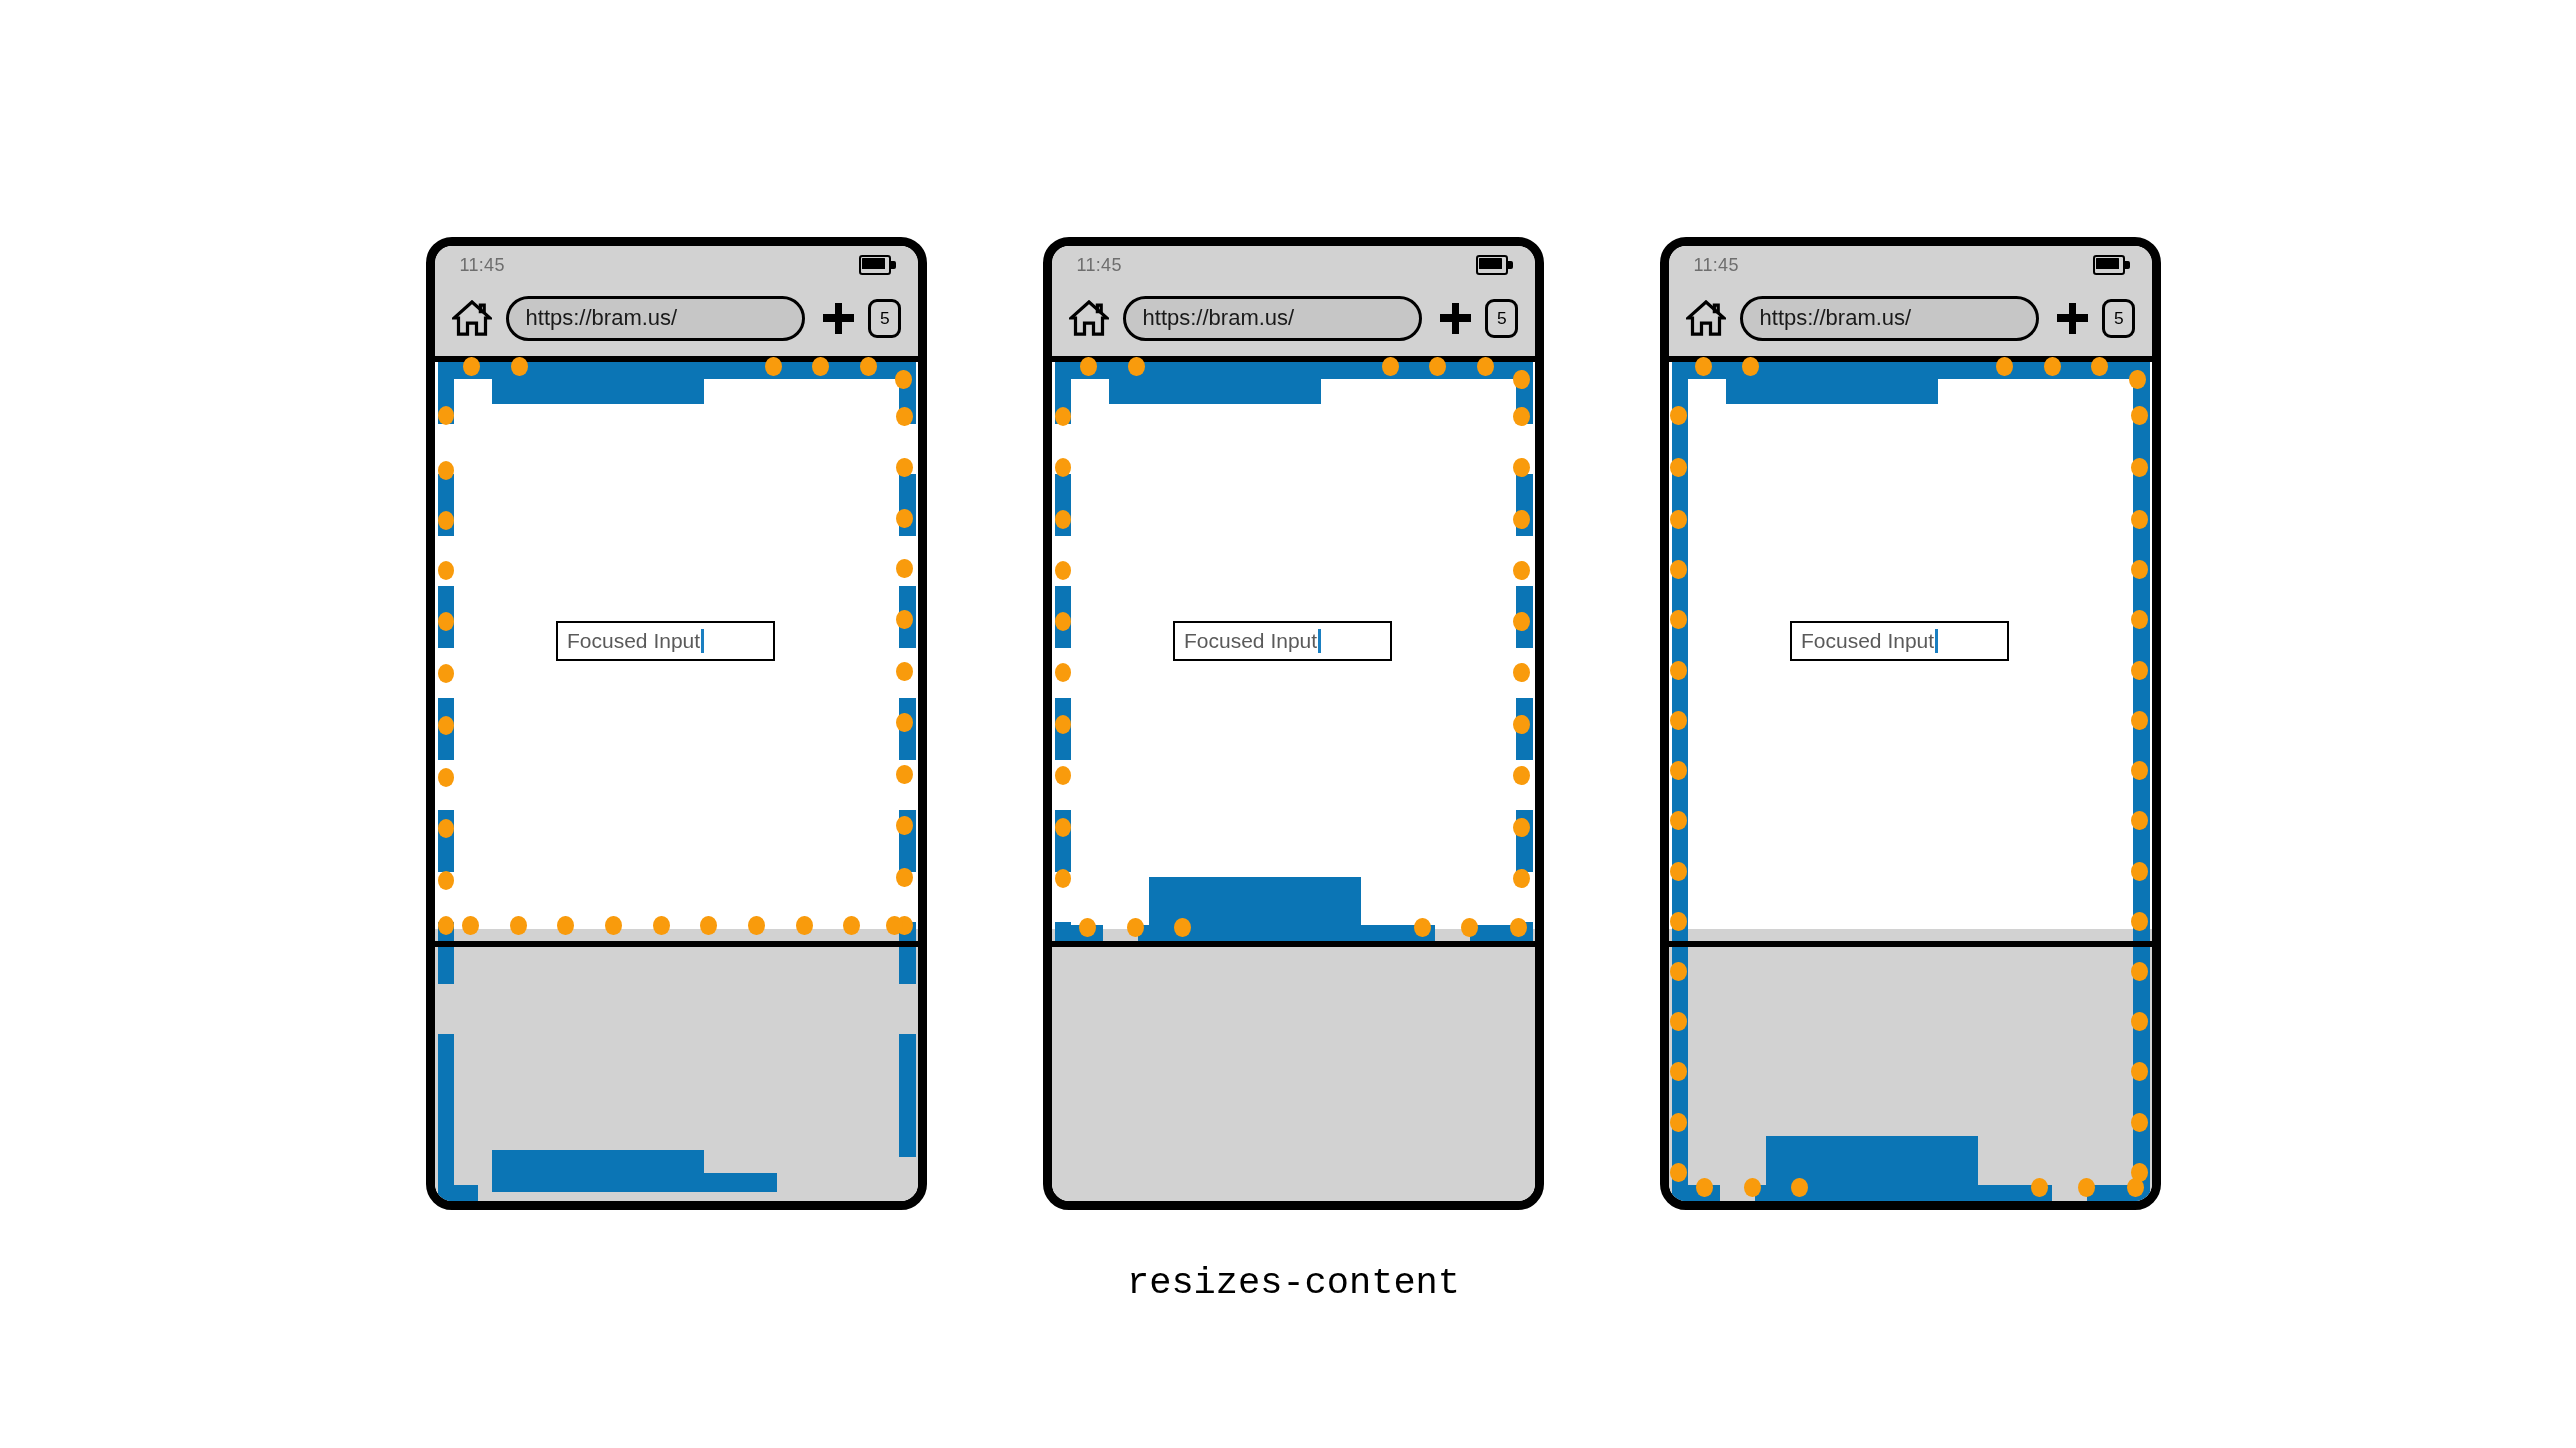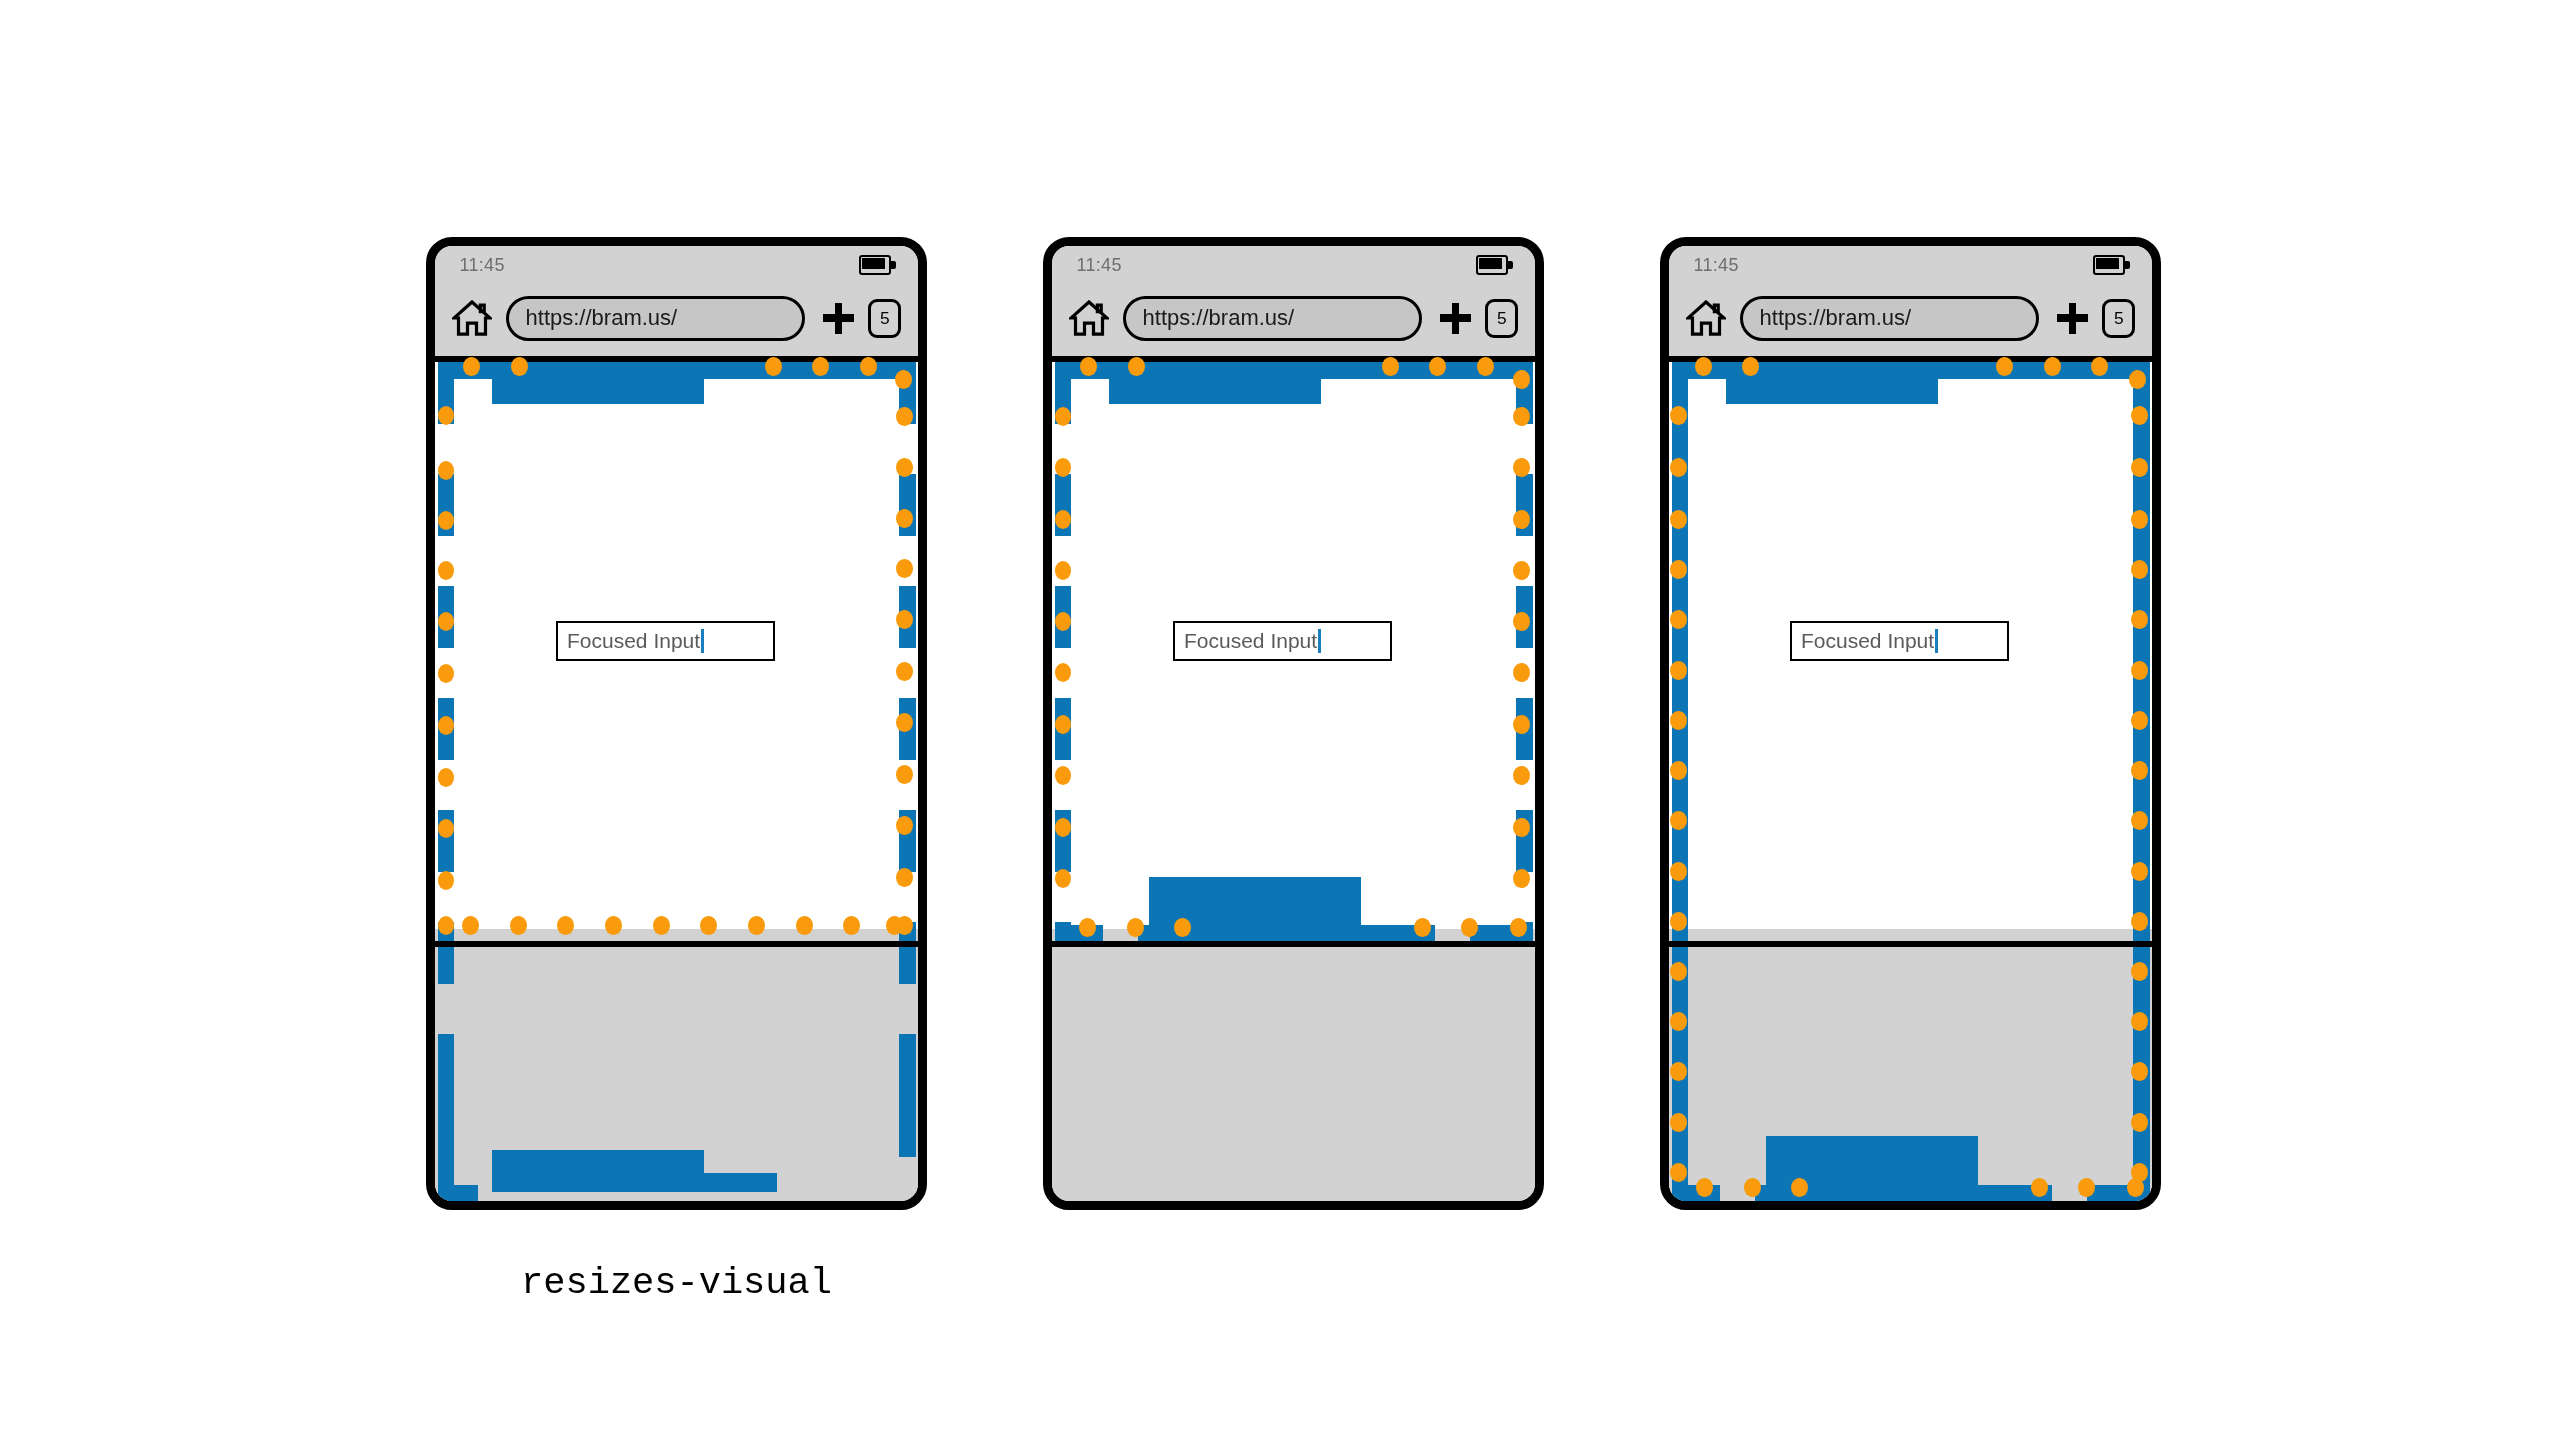--- a/index.html
+++ b/index.html
@@ -511,16 +511,16 @@
             <span class="url-text">https://bram.us/</span>
           </div>
           <div class="plus-icon"></div>
           <div class="tab-count">5</div>
         </div>
       </div>
 
     </div>
   </div>
 
-  <div class="caption caption-1">resizes-visual</div>
+  <div class="caption caption-2">resizes-content</div>
 
 </div>
 
 
 </body></html>

